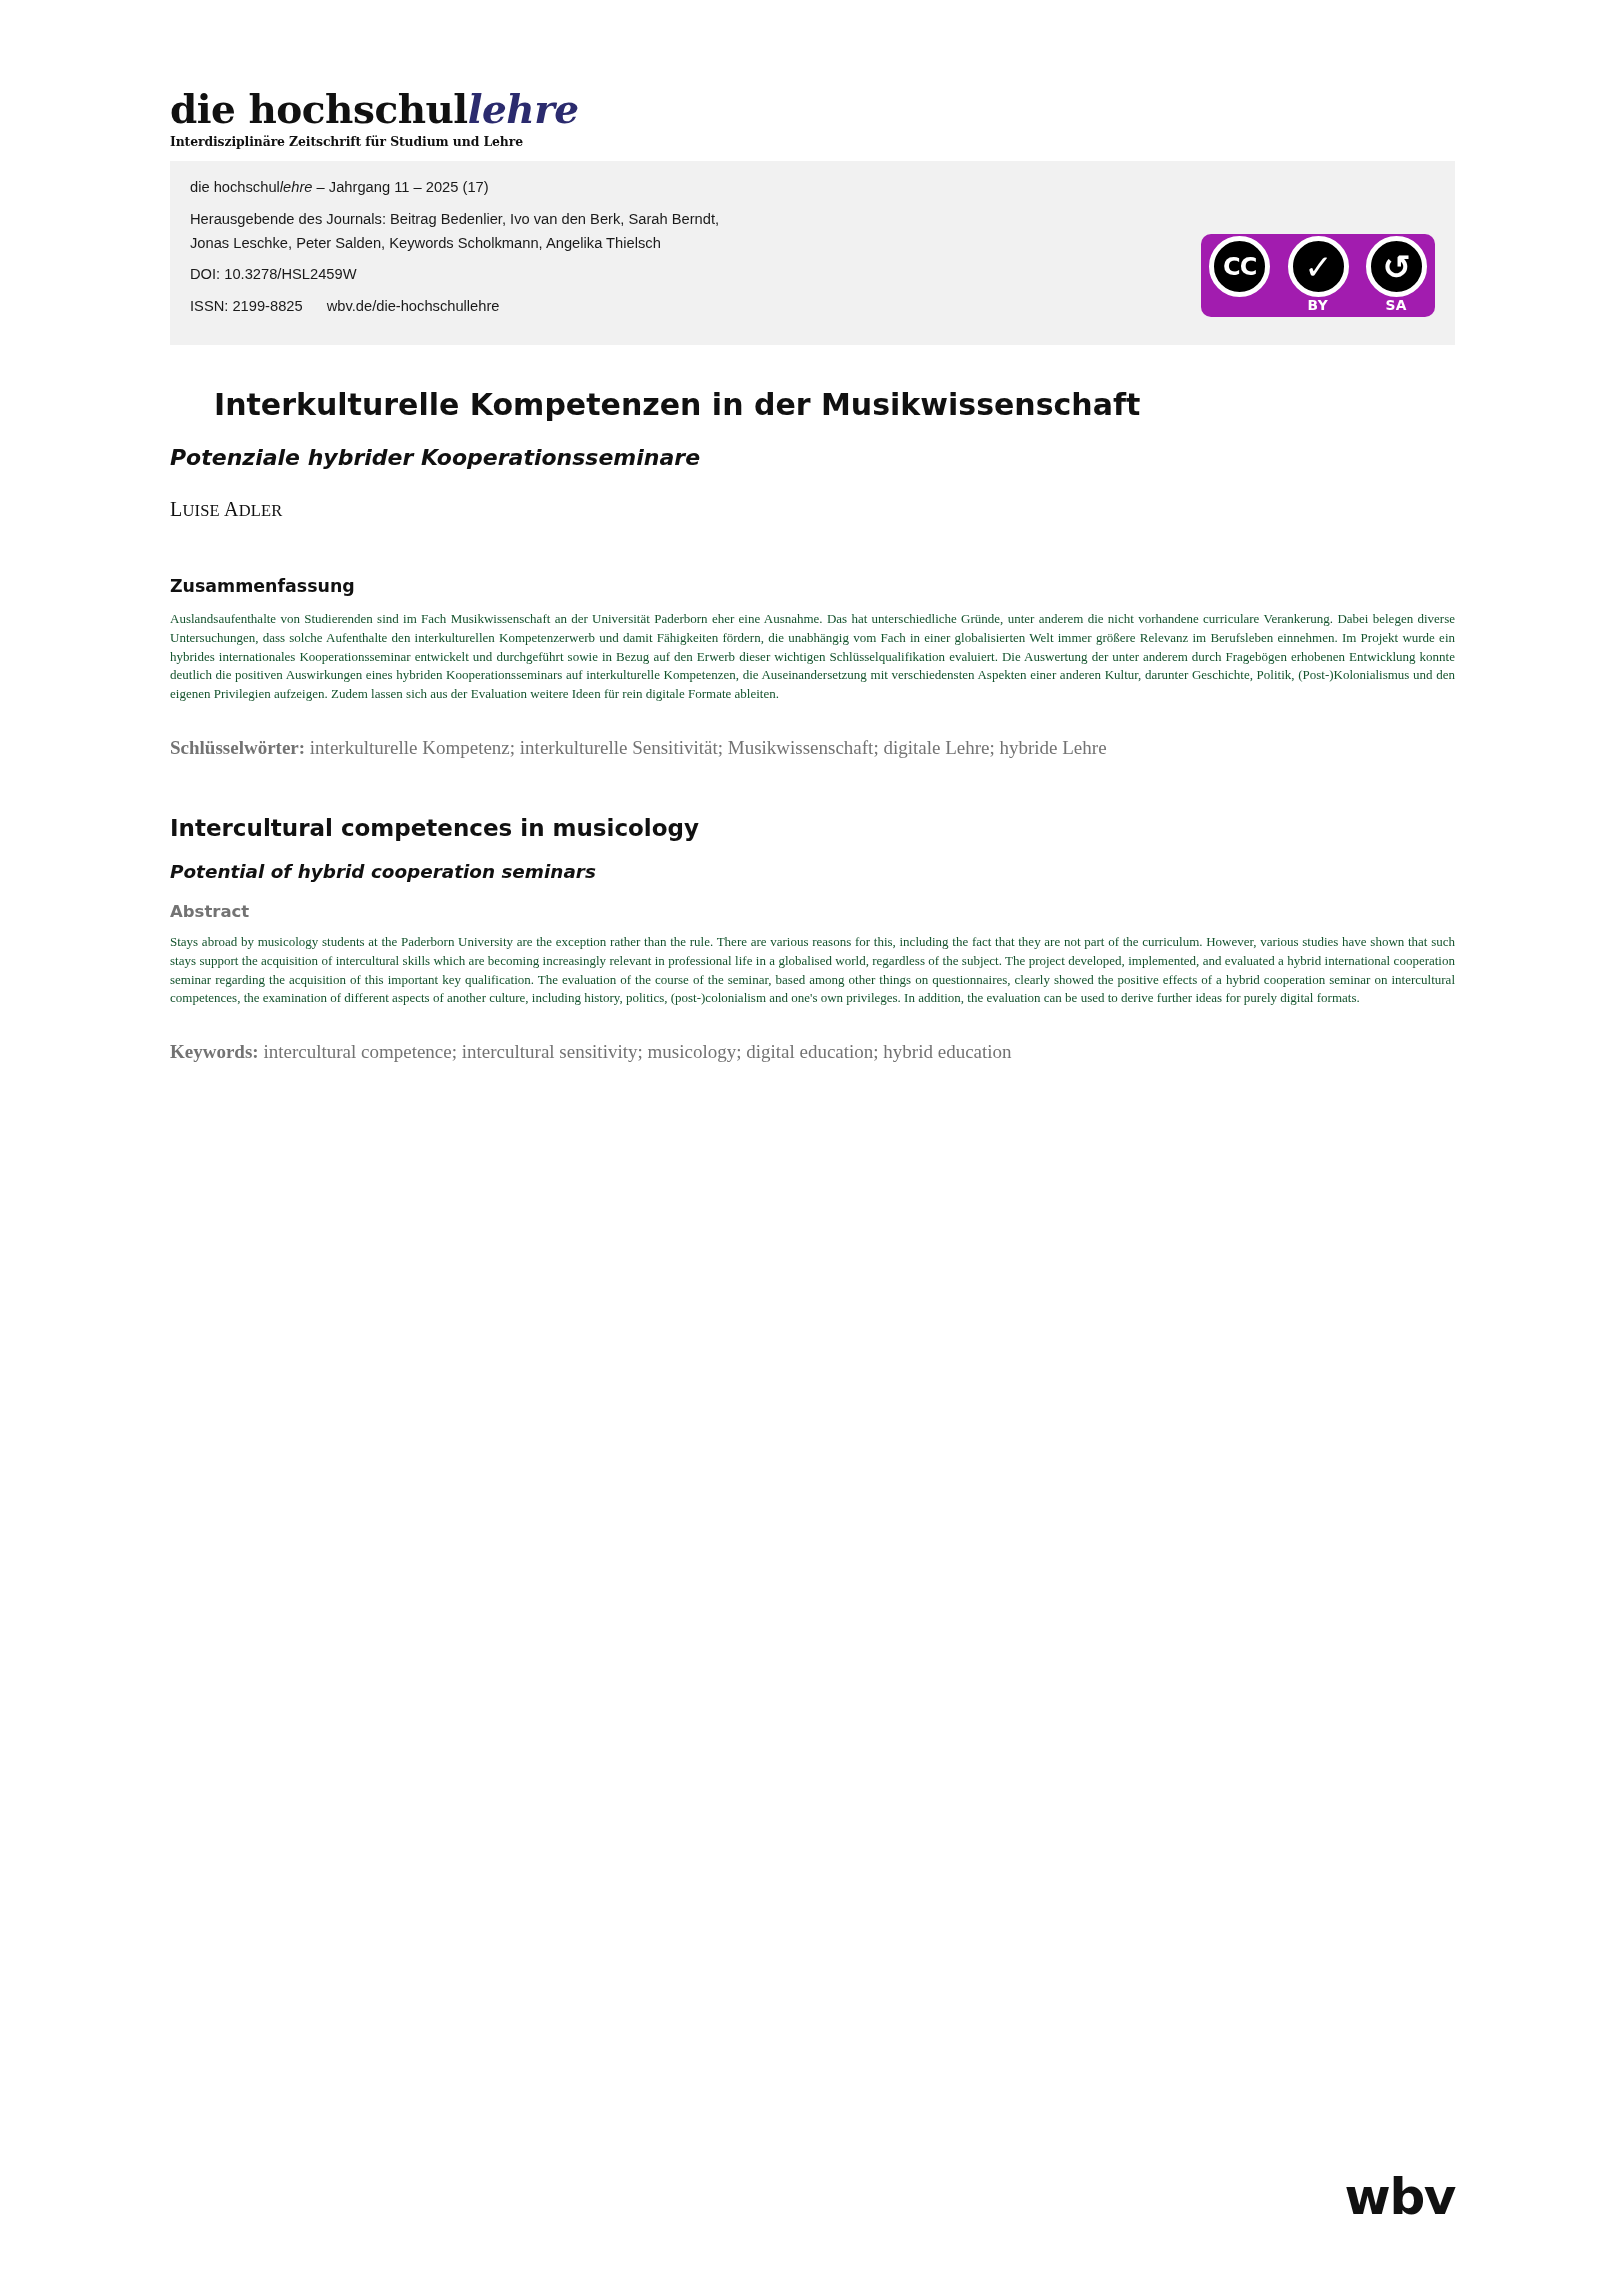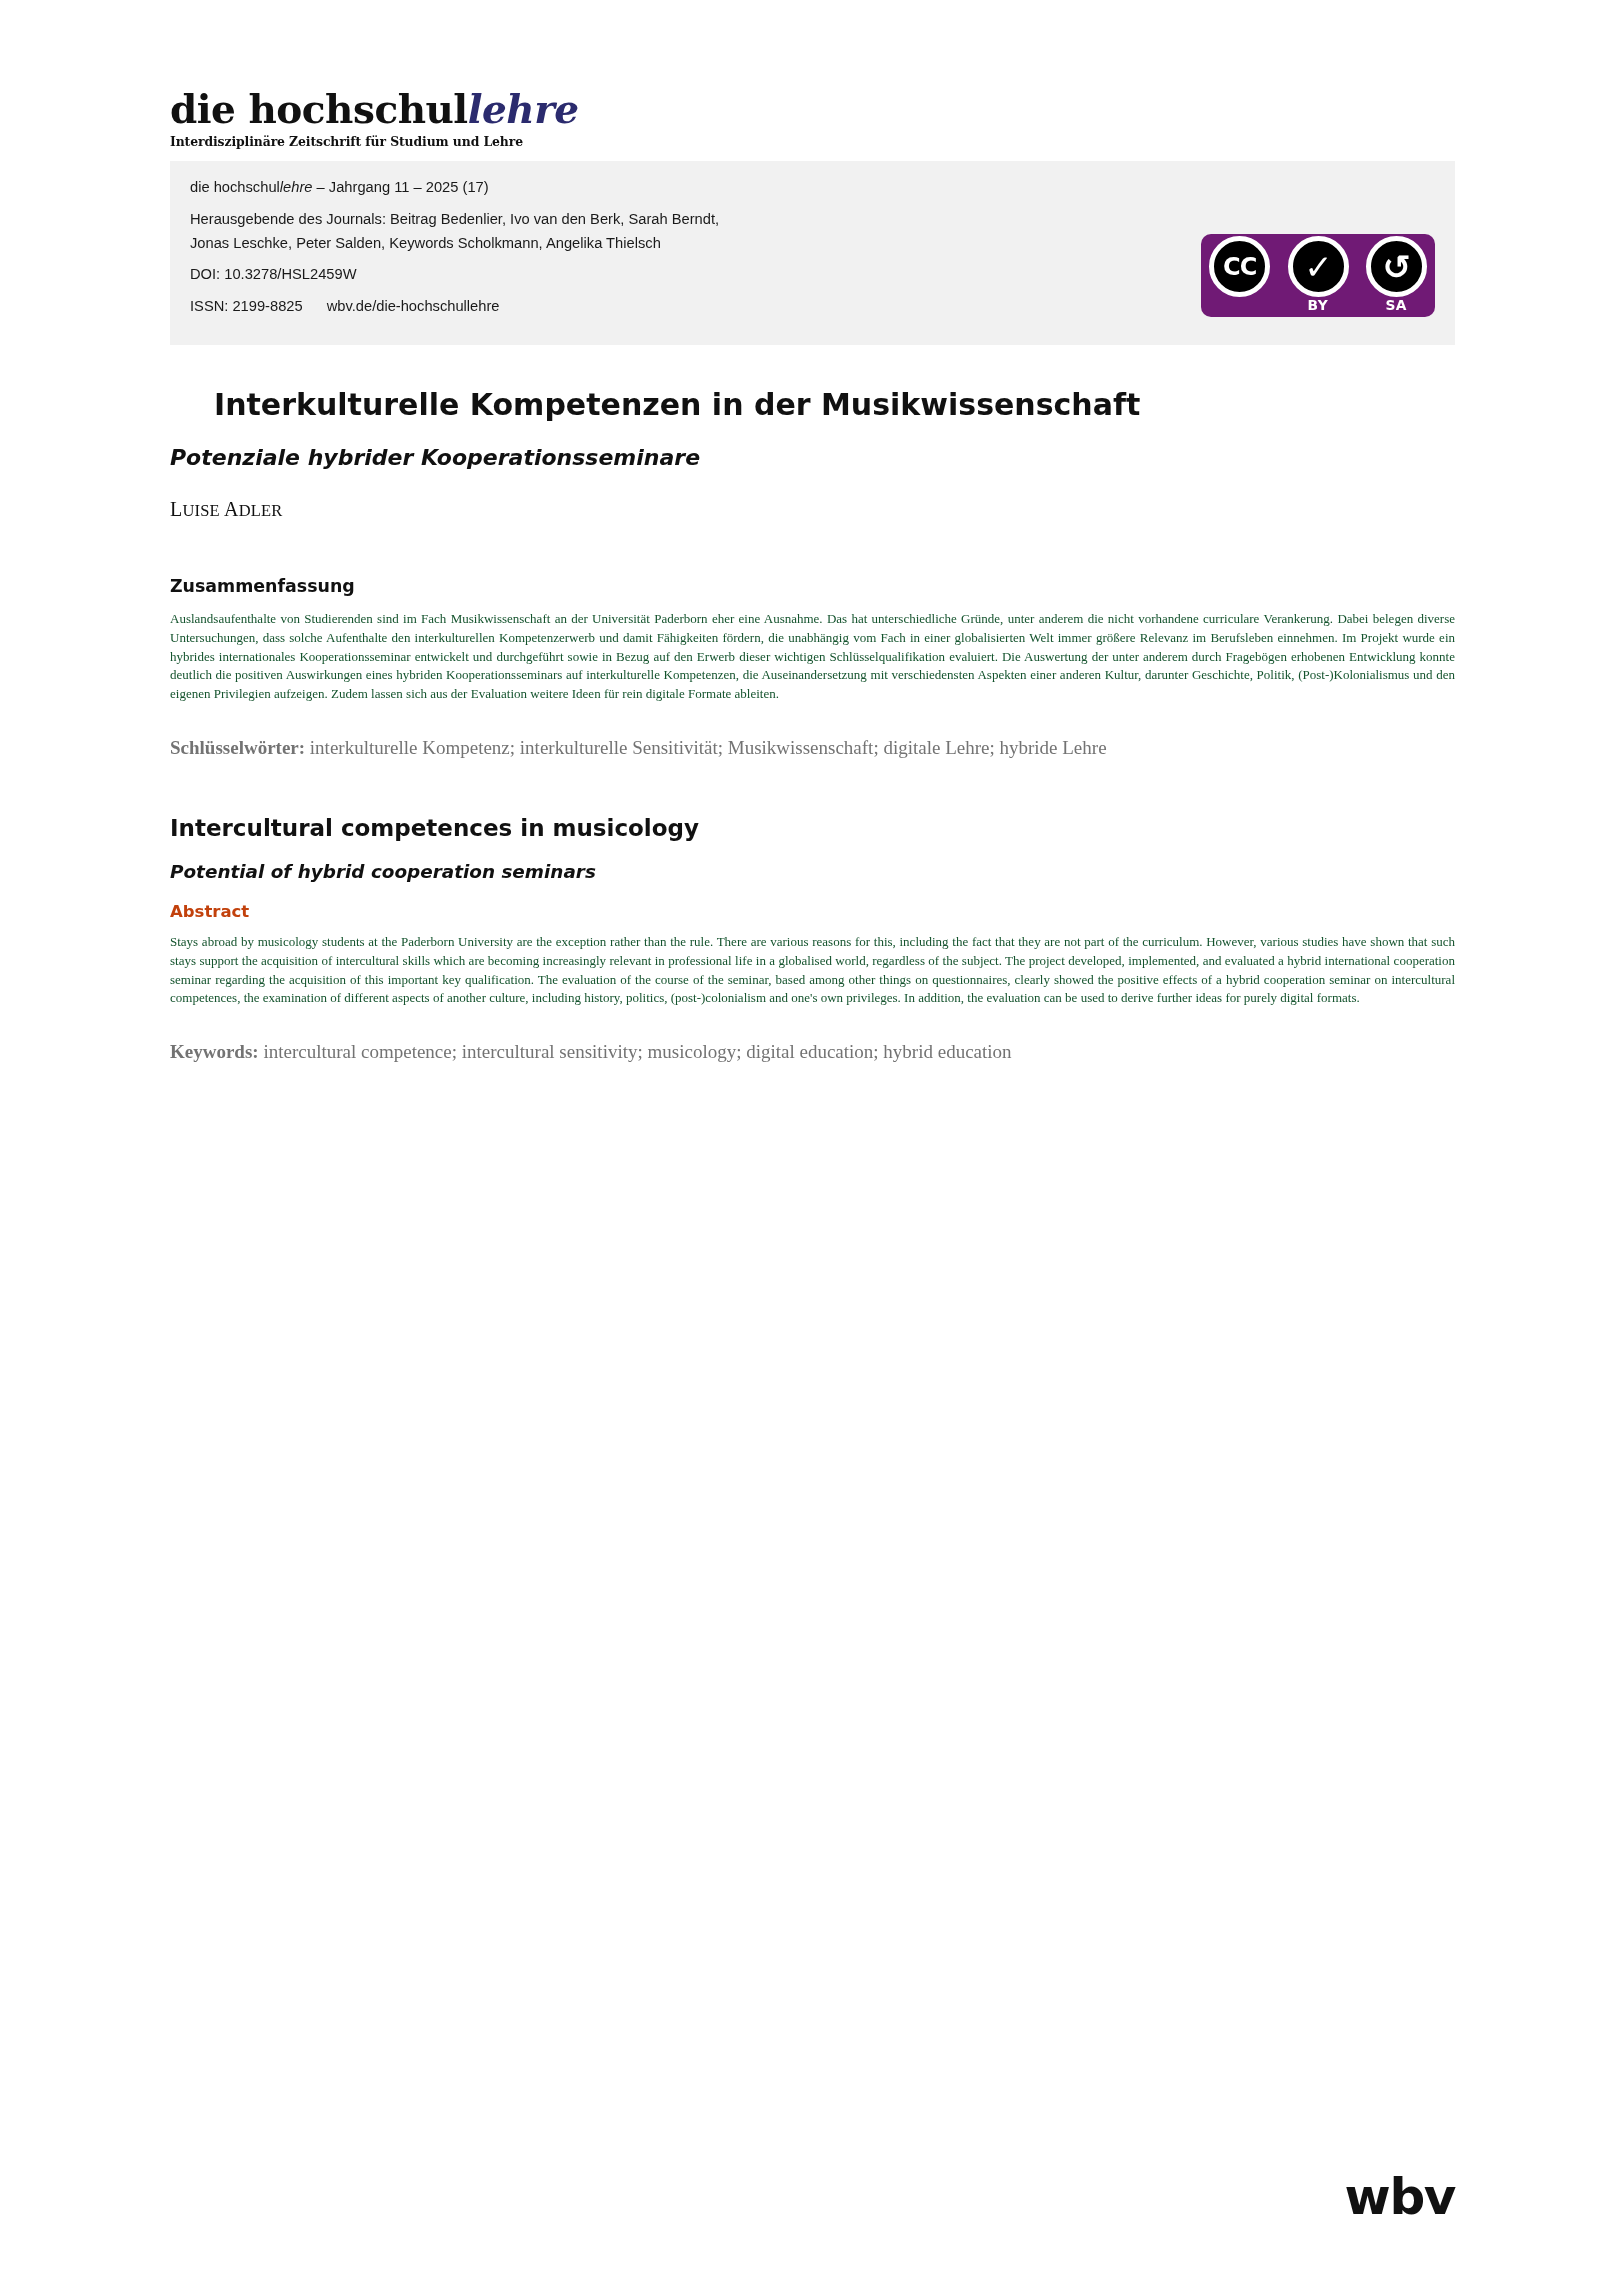--- a/index.html
+++ b/index.html
@@ -80,21 +80,21 @@
   .infobox-lines .it { font-style: italic; }
   .infobox-lines .spaced { display: inline-block; margin-left: 24px; }
 
   
   .cc-badge {
     position: absolute;
     right: 20px;
     top: 73px;
     width: 234px;
     height: 83px;
-    background: #701a75;
+    background: #a21caf;
     border-radius: 10px;
     display: flex;
     align-items: center;
     justify-content: space-between;
     padding: 0 8.3px;
     box-sizing: border-box;
   }
   .cc-circle {
     width: 61px;
     height: 61px;
@@ -206,21 +206,21 @@
     font-weight: bold;
     font-style: italic;
     font-size: 18.4px;
     color: #111111;
     margin-top: 20px;
   }
   .abstract-head {
     font-family: "DejaVu Sans", sans-serif;
     font-weight: bold;
     font-size: 16.5px;
-    color: #c2410c;
+    color: #737373;
     margin-top: 20px;
     margin-bottom: 12px;
   }
 
   
   .publisher {
     position: absolute;
     right: 168px;
     bottom: 69px;
     font-family: "DejaVu Sans", sans-serif;

